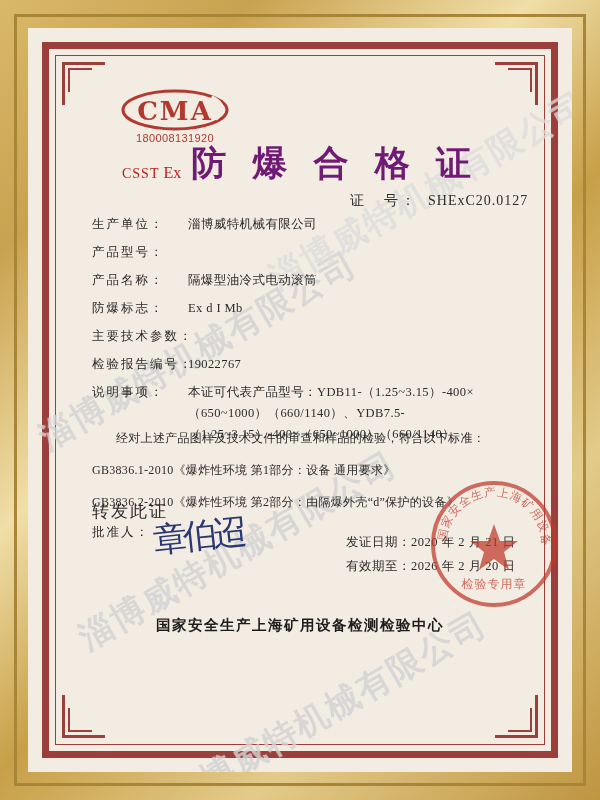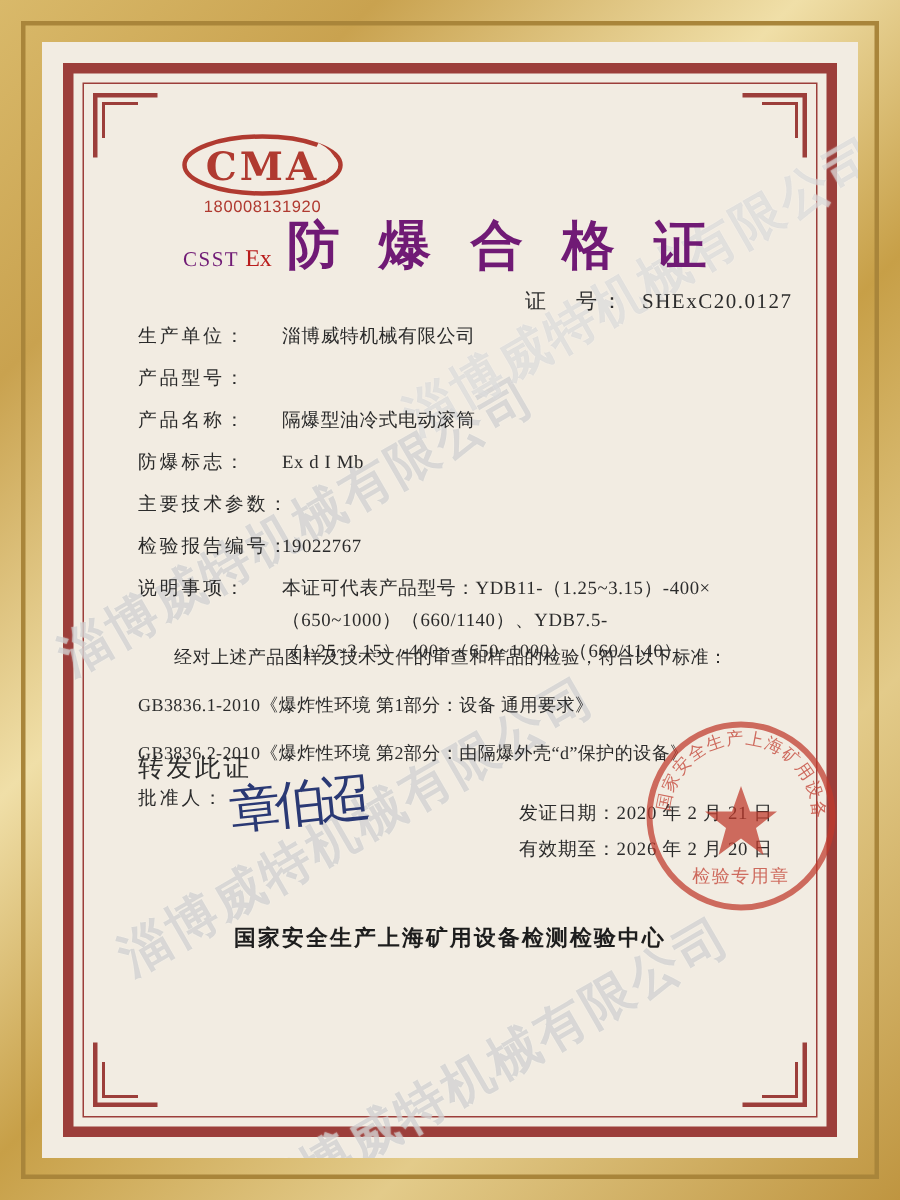--- a/index.html
+++ b/index.html
@@ -109,21 +109,21 @@
     position: absolute;
     left: 0; top: 72px;
     width: 464px;
     display: flex;
     align-items: flex-end;
     justify-content: center;
   }
   .title-csst {
     font-size: 14px;
     letter-spacing: 1px;
-    color: #701a75;
+    color: #b91c1c;
     margin-right: 4px;
     padding-bottom: 5px;
     font-family: "Liberation Serif", serif;
   }
   .title-ex {
     font-size: 16px;
     color: #b91c1c;
     margin-right: 10px;
     padding-bottom: 5px;
   }

